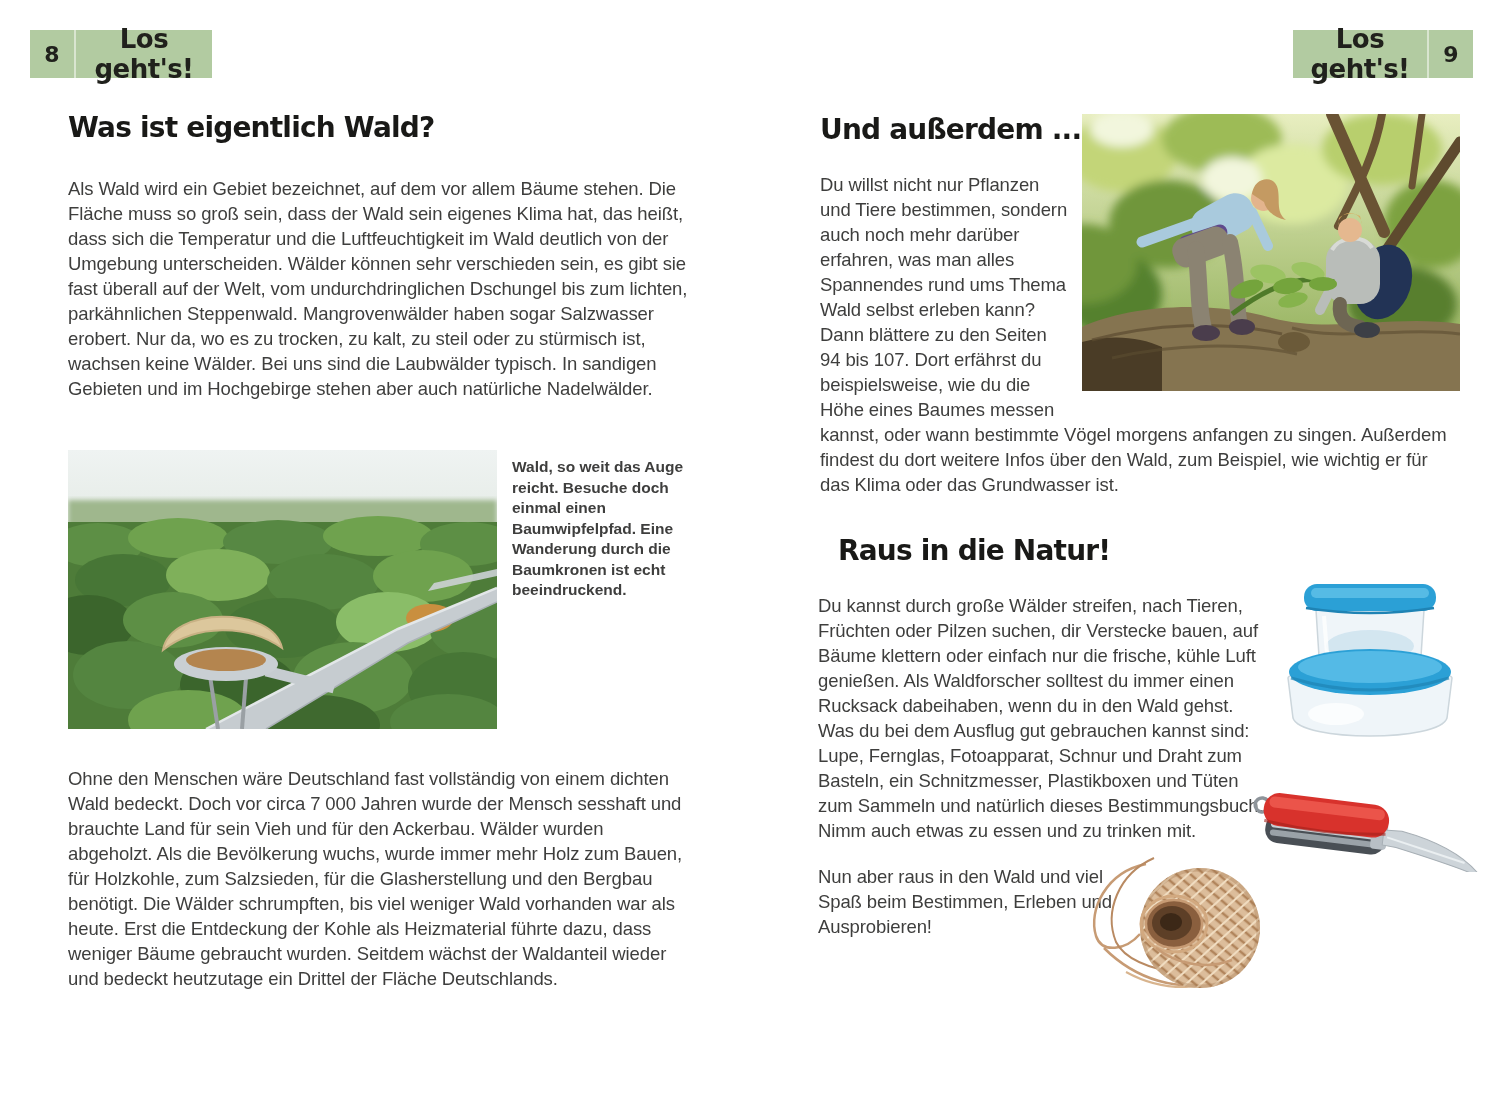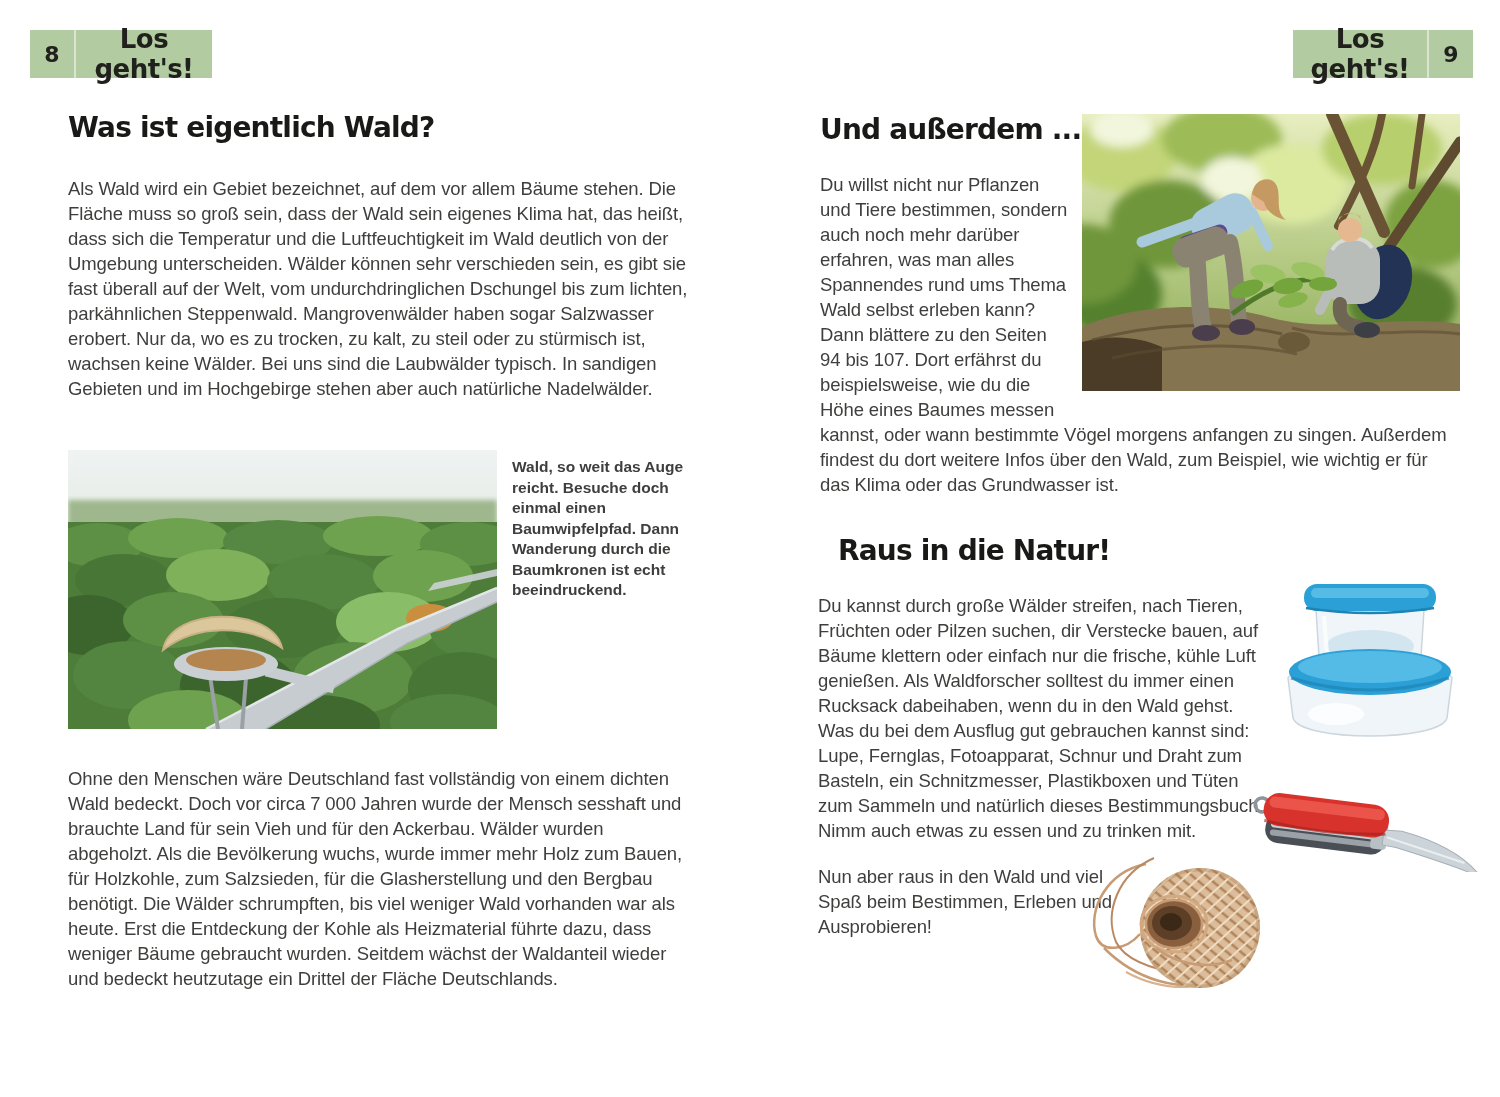--- a/index.html
+++ b/index.html
@@ -94,21 +94,21 @@
       <path d="M198,221 L266,238" stroke="#c6ccd0" stroke-width="11"></path>
 
       <line x1="142" y1="226" x2="150" y2="279" stroke="#9aa0a4" stroke-width="4"></line>
       <line x1="178" y1="228" x2="174" y2="279" stroke="#9aa0a4" stroke-width="4"></line>
       <ellipse cx="158" cy="214" rx="52" ry="17" fill="#c9cfd3"></ellipse>
       <ellipse cx="158" cy="210" rx="40" ry="11" fill="#b4854f"></ellipse>
       <path d="M95,200 C103,156 205,156 214,198 C180,174 128,174 95,200 Z" fill="#dcc79c" stroke="#c8b184" stroke-width="2"></path>
     </svg>
   </div>
 
-  <p class="abs caption" style="left:512px;top:457px;width:176px;">Wald, so weit das Auge reicht. Besuche doch einmal einen Baumwipfelpfad. Dann Wanderung durch die Baumkronen ist echt beeindruckend.</p>
+  <p class="abs caption" style="left:512px;top:457px;width:176px;">Wald, so weit das Auge reicht. Besuche doch einmal einen Baumwipfelpfad. Eine Wanderung durch die Baumkronen ist echt beeindruckend.</p>
 
   <p class="abs body-text" style="left:68px;top:766px;width:624px;">Ohne den Menschen wäre Deutschland fast vollständig von einem dichten Wald bedeckt. Doch vor circa 7 000 Jahren wurde der Mensch sesshaft und brauchte Land für sein Vieh und für den Ackerbau. Wälder wurden abgeholzt. Als die Bevölkerung wuchs, wurde immer mehr Holz zum Bauen, für Holzkohle, zum Salzsieden, für die Glasherstellung und den Bergbau benötigt. Die Wälder schrumpften, bis viel weniger Wald vorhanden war als heute. Erst die Entdeckung der Kohle als Heizmaterial führte dazu, dass weniger Bäume gebraucht wurden. Seitdem wächst der Waldanteil wieder und bedeckt heutzutage ein Drittel der Fläche Deutschlands.</p>
 
   <div class="abs badge" style="left:1293px;top:30px;width:180px;">
     <div class="label">Los geht's!</div>
     <div class="sep"></div>
     <div class="num">9</div>
   </div>
 
   <div class="sec1">

